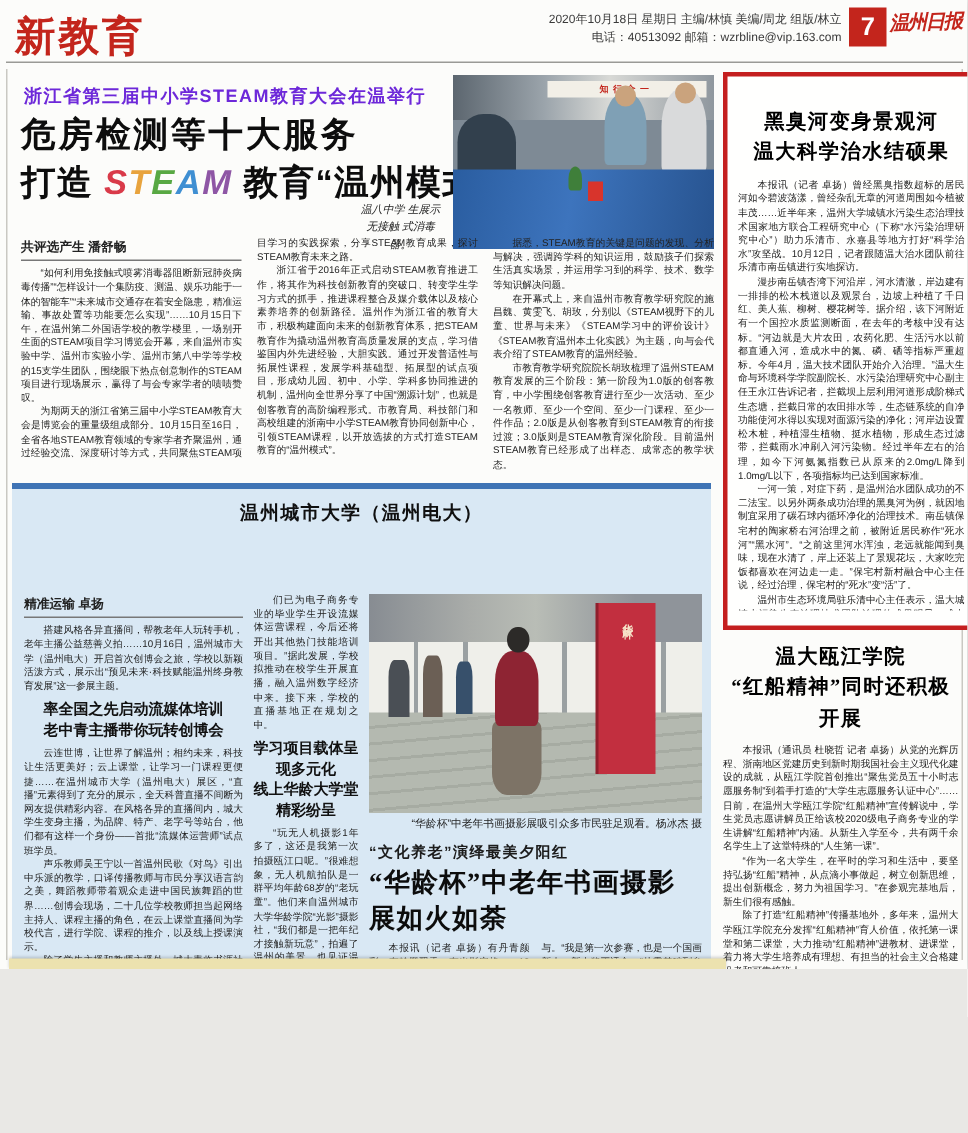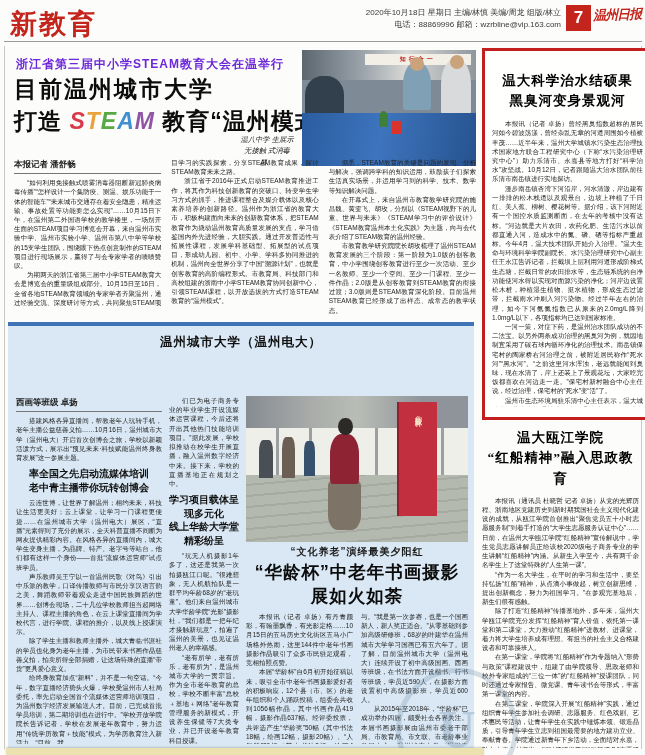--- a/index.html
+++ b/index.html
@@ -1,16 +1,16 @@
 <!DOCTYPE html>
 <html><head>
 <meta charset="utf-8">
 <style>
   html,body{margin:0;padding:0;background:#e9e8e5;font-family:"Liberation Sans",sans-serif;}
-  .page{position:relative;width:645px;height:755px;margin:0 auto;background:#fcfcfa;
+  .page{position:relative;width:645px;height:646px;margin:0 auto;background:#fcfcfa;
         box-shadow:0 0 6px rgba(0,0,0,.35);overflow:hidden;color:#1c1c1c;}
   .frame{position:absolute;left:4px;right:3px;top:46px;bottom:6px;
          border-left:1px solid #c9c8c2;border-right:1px solid #c9c8c2;pointer-events:none;}
   
   .section-title{position:absolute;left:10px;top:6px;font-size:27px;font-weight:bold;
                  color:#c3251c;letter-spacing:2px;}
   .hdr-right{position:absolute;right:84px;top:7px;text-align:right;font-size:8px;
              line-height:1.55;color:#3a3a3a;}
   .page-num{position:absolute;right:54px;top:5px;width:25px;height:26px;background:#c3251c;
             color:#fff;font-weight:bold;font-size:17px;display:flex;align-items:center;
@@ -85,23 +85,23 @@
                   writing-mode:vertical-rl;color:#f6e3c8;font-size:7px;font-weight:bold;
                   font-family:"Liberation Serif",serif;letter-spacing:2px;}
   .ex-woman-top{position:absolute;left:38%;top:26%;width:13%;height:34%;background:#8e2433;
                 border-radius:40% 40% 10% 10%;}
   .ex-woman-skirt{position:absolute;left:37%;top:58%;width:15%;height:34%;background:#7d7366;
                   border-radius:10% 10% 30% 30%;}
   .ex-woman-head{position:absolute;left:41.5%;top:15%;width:6.5%;height:12%;background:#2c2a28;
                  border-radius:50%;}
   .ex-fig{position:absolute;background:#4a4f55;border-radius:30% 30% 0 0;}
   .exhib-caption{font-size:7.2px;text-align:right;margin:2px 0 4px;color:#1e1e1e;}
-  .sub-kicker{text-align:center;font-size:10px;font-weight:bold;letter-spacing:1px;margin:3px 0 1px;}
-  .sub-headline{text-align:center;font-size:17.5px;font-weight:bold;letter-spacing:1px;
-                font-family:Liberation Sans, sans-serif;margin-bottom:4px;color:#0c0c0c;}
+  .sub-kicker{text-align:left;font-size:10px;font-weight:bold;letter-spacing:1px;margin:3px 0 1px;}
+  .sub-headline{text-align:left;font-size:17.5px;font-weight:bold;letter-spacing:1px;
+                font-family:Liberation Serif, serif;margin-bottom:4px;color:#0c0c0c;}
   .sub-body{flex:1;column-count:2;column-gap:8px;overflow:hidden;}
   
   .oujiang{position:absolute;left:482px;top:420px;width:157px;height:328px;overflow:hidden;}
   .oj-title{text-align:center;font-family:"Liberation Serif",serif;font-weight:bold;
             font-size:13.5px;line-height:1.5;letter-spacing:1px;margin:8px 0 7px;color:#000;}
   .oj-body{height:268px;overflow:hidden;}
   
   .watermark{position:absolute;left:396px;top:668px;width:112px;height:112px;border-radius:50%;
              border:5px solid rgba(120,150,175,.30);color:rgba(120,150,175,.35);
              display:flex;align-items:center;justify-content:center;font-size:52px;
@@ -110,78 +110,78 @@
                 box-shadow:0 -1px 2px rgba(0,0,0,.18);}
 </style>
 </head>
 <body>
 
 <div class="page">
 
   <div class="section-title">新教育</div>
   <div class="hdr-right">
     <div>2020年10月18日 星期日 主编/林慎 美编/周龙 组版/林立</div>
-    <div>电话：88869996 邮箱：wzrbline@vip.163.com</div>
+    <div>电话：40513092 邮箱：wzrbline@vip.163.com</div>
   </div>
   <div class="page-num">7</div>
   <div class="masthead">温州日报</div>
   <div class="hdr-rule"></div>
   <div class="frame"></div>
 
   <div class="top-article">
     <div class="ta-kicker">浙江省第三届中小学STEAM教育大会在温举行</div>
-    <div class="ta-h1">目前温州城市大学</div>
+    <div class="ta-h1">危房检测等十大服务</div>
     <div class="ta-h2"><span>打造 </span><span class="steam-word"><span style="color: rgb(217, 58, 73);">S</span><span style="color: rgb(232, 163, 61);">T</span><span style="color: rgb(88, 168, 67);">E</span><span style="color: rgb(63, 143, 210);">A</span><span style="color: rgb(142, 86, 165);">M</span></span><span> 教育“温州模式”</span></div>
 
     <div class="ta-photo">
       <div class="sp-ceiling"></div>
       <div class="sp-banner">知行合一</div>
       <div class="sp-person" style="left:58%;top:10%;width:16%;height:42%;background:#7fa0b5;"></div>
       <div class="sp-head" style="left:62%;top:6%;width:8%;height:12%;"></div>
       <div class="sp-person" style="left:80%;top:8%;width:17%;height:48%;background:#d9dadb;"></div>
       <div class="sp-head" style="left:85%;top:4%;width:8%;height:12%;"></div>
       <div class="sp-person" style="left:2%;top:22%;width:22%;height:36%;background:#32404d;"></div>
       <div class="sp-table"></div>
       <div class="sp-plant"></div>
       <div class="sp-box"></div>
     </div>
     <div class="ta-caption">温八中学 生展示无接触 式消毒器。</div>
 
     <div class="ta-body smalltext">
-      <div class="byline">本报记者 潘舒畅</div>
+      <div class="byline">共评选产生 潘舒畅</div>
       <div class="paras">
           <p>“如何利用免接触式喷雾消毒器阻断新冠肺炎病毒传播”“怎样设计一个集防疫、测温、娱乐功能于一体的智能车”“未来城市交通存在着安全隐患，精准运输、事故处置等功能要怎么实现”……10月15日下午，在温州第二外国语学校的教学楼里，一场别开生面的STEAM项目学习博览会开幕，来自温州市实验中学、温州市实验小学、温州市第八中学等学校的15支学生团队，围绕眼下热点创意制作的STEAM项目进行现场展示，赢得了与会专家学者的啧啧赞叹。</p>
           <p>为期两天的浙江省第三届中小学STEAM教育大会是博览会的重量级组成部分。10月15日至16日，全省各地STEAM教育领域的专家学者齐聚温州，通过经验交流、深度研讨等方式，共同聚焦STEAM项目学习的实践探索，分享STEAM教育成果，探讨STEAM教育未来之路。</p>
           <p>浙江省于2016年正式启动STEAM教育推进工作，将其作为科技创新教育的突破口、转变学生学习方式的抓手，推进课程整合及媒介载体以及核心素养培养的创新路径。温州作为浙江省的教育大市，积极构建面向未来的创新教育体系，把STEAM教育作为撬动温州教育高质量发展的支点，学习借鉴国内外先进经验，大胆实践。通过开发普适性与拓展性课程，发展学科基础型、拓展型的试点项目，形成幼儿园、初中、小学、学科多协同推进的机制，温州向全世界分享了中国“溯源计划”，也就是创客教育的高阶编程形式。市教育局、科技部门和高校组建的浙南中小学STEAM教育协同创新中心，引领STEAM课程，以开放选拔的方式打造STEAM教育的“温州模式”。</p>
           <p>据悉，STEAM教育的关键是问题的发现、分析与解决，强调跨学科的知识运用，鼓励孩子们探索生活真实场景，并运用学习到的科学、技术、数学等知识解决问题。</p>
           <p>在开幕式上，来自温州市教育教学研究院的施昌魏、黄雯飞、胡玫，分别以《STEAM视野下的儿童、世界与未来》《STEAM学习中的评价设计》《STEAM教育温州本土化实践》为主题，向与会代表介绍了STEAM教育的温州经验。</p>
           <p>市教育教学研究院院长胡玫梳理了温州STEAM教育发展的三个阶段：第一阶段为1.0版的创客教育，中小学围绕创客教育进行至少一次活动、至少一名教师、至少一个空间、至少一门课程、至少一件作品；2.0版是从创客教育到STEAM教育的衔接过渡；3.0版则是STEAM教育深化阶段。目前温州STEAM教育已经形成了出样态、成常态的教学状态。</p>
         </div>
     </div>
   </div>
 
   <div class="red-box">
     <div class="rb-title">
+      <div>黑臭河变身景观河</div>
       <div>温大科学治水结硕果</div>
-      <div>黑臭河变身景观河</div>
     </div>
     <div class="rb-body smalltext paras">
         <p>本报讯（记者 卓扬）曾经黑臭指数超标的居民河如今碧波荡漾，曾经杂乱无章的河道周围如今植被丰茂……近半年来，温州大学城镇水污染生态治理技术国家地方联合工程研究中心（下称“水污染治理研究中心”）助力乐清市、永嘉县等地方打好“科学治水”攻坚战。10月12日，记者跟随温大治水团队前往乐清市南岳镇进行实地探访。</p>
         <p>漫步南岳镇杏湾下河沿岸，河水清澈，岸边建有一排排的松木栈道以及观景台，边坡上种植了千日红、美人蕉、柳树、樱花树等。据介绍，该下河附近有一个国控水质监测断面，在去年的考核中没有达标。“河边就是大片农田，农药化肥、生活污水以前都直通入河，造成水中的氮、磷、硒等指标严重超标。今年4月，温大技术团队开始介入治理。”温大生命与环境科学学院副院长、水污染治理研究中心副主任王永江告诉记者，拦截坝上层利用河道形成阶梯式生态塘，拦截日常的农田排水等，生态链系统的自净功能使河水得以实现对面源污染的净化；河岸边设置松木桩，种植湿生植物、挺水植物，形成生态过滤带，拦截雨水冲刷入河污染物。经过半年左右的治理，如今下河氨氮指数已从原来的2.0mg/L降到1.0mg/L以下，各项指标均已达到国家标准。</p>
         <p>一河一策，对症下药，是温州治水团队成功的不二法宝。以另外两条成功治理的黑臭河为例，就因地制宜采用了碳石球内循环净化的治理技术。南岳镇保宅村的陶家桥右河治理之前，被附近居民称作“死水河”“黑水河”。“之前这里河水浑浊，老远就能闻到臭味，现在水清了，岸上还装上了景观花坛，大家吃完饭都喜欢在河边走一走。”保宅村新村融合中心主任说，经过治理，保宅村的“死水”变“活”了。</p>
         <p>温州市生态环境局驻乐清中心主任表示，温大城镇水污染生态治理技术团队治理的成果明显，成本低、效果好、可复制推广。温州大学校长、水污染治理研究中心主任赵敏表示，该校治水团队有近50名成员，其中大部分具有博士学位，蓝藻水华物理磁捕处理技术、分散式污水就地处理等多项技术成果已走出温州，在南太湖、杭州西湖等水域的治理中也有广泛应用。</p>
       </div>
   </div>
 
   <div class="blue-panel">
     <div class="bp-kicker">温州城市大学（温州电大）</div>
     <div class="bp-cols">
 
       <div class="bp-col1 smalltext">
-        <div class="byline">西画等班级 卓扬</div>
+        <div class="byline">精准运输 卓扬</div>
         <div class="paras">
             <p>搭建风格各异直播间，帮教老年人玩转手机，老年主播公益慈善义拍……10月16日，温州城市大学（温州电大）开启首次创博会之旅，学校以新颖活泼方式，展示出“预见未来·科技赋能温州终身教育发展”这一参展主题。</p>
           </div>
         <div class="colhead">
           <span>率全国之先启动流媒体培训</span><br>
           <span>老中青主播带你玩转创博会</span>
         </div>
         <div class="paras">
             <p>云连世博，让世界了解温州；相约未来，科技让生活更美好；云上课堂，让学习一门课程更便捷……在温州城市大学（温州电大）展区，“直播”元素得到了充分的展示，全天科普直播不间断为网友提供精彩内容。在风格各异的直播间内，城大学生变身主播，为品牌、特产、老字号等站台，他们都有这样一个身份——首批“流媒体运营师”试点班学员。</p>
             <p>声乐教师吴王宁以一首温州民歌《对鸟》引出中乐派的教学，口译传播教师与市民分享汉语言韵之美，舞蹈教师带着观众走进中国民族舞蹈的世界……创博会现场，二十几位学校教师担当起网络主持人、课程主播的角色，在云上课堂直播间为学校代言，进行学院、课程的推介，以及线上授课演示。</p>
@@ -213,36 +213,37 @@
           <div class="ex-fig" style="left:6%;top:30%;width:6%;height:26%;"></div>
           <div class="ex-fig" style="left:16%;top:28%;width:6%;height:28%;background:#6b5f55;"></div>
           <div class="ex-fig" style="left:26%;top:31%;width:5%;height:24%;background:#37506b;"></div>
           <div class="ex-pillar">
               <span>华龄杯</span>
             </div>
           <div class="ex-woman-skirt"></div>
           <div class="ex-woman-top"></div>
           <div class="ex-woman-head"></div>
         </div>
+        <div class="exhib-caption">“华龄杯”中老年书画摄影展吸引众多市民驻足观看。杨冰杰 摄</div>
         <div class="sub-kicker">“文化养老”演绎最美夕阳红</div>
         <div class="sub-headline">“华龄杯”中老年书画摄影展如火如荼</div>
         <div class="sub-body smalltext paras">
             <p>本报讯（记者 卓扬）有丹青颜彩，有翰墨飘香，有光影定格……10月15日的五马历史文化街区五马小广场格外热闹，这里144件中老年书画摄影作品吸引了众多市民驻足观看，竞相拍照点赞。</p>
             <p>本届“华龄杯”自6月初开始征稿以来，吸引全市中老年书画摄影爱好者的积极响应，12个县（市、区）的老年组织和个人踊跃投稿，组委会共收到1056幅作品，其中书画作品419幅，摄影作品637幅。经评委投票，共评选产生“华龄奖”50幅（其中书法18幅，绘画12幅，摄影20幅）、“人气奖”20幅（其中书法8幅，绘画4幅，摄影8幅）、“入围奖”141幅（其中书画类84幅，摄影类57幅）。</p>
             <p>与往届不同，本届“华龄杯”设立“新人奖”，吸引更多中老年朋友参与。“我是第一次参赛，也是一个国画新人，新人奖正适合。”从零基础到参加高级研修班，68岁的叶建华在温州城市大学学习国画已有五六年了。据了解，目前温州城市大学（温州电大）连续开设了初中高级国画、西画等班级，在书法方面开设楷书、行书等班级，学员近590人，在摄影方面设置初中高级摄影班，学员近600人。</p>
             <p>从2015年至2018年，“华龄杯”已成功举办四届，颇受社会各界关注。本届书画摄影展由温州市委老干部局、市教育局、市文联、市老龄事业发展中心、温州城市大学（温州电大）联合主办。今年部分获奖作品还将巡回展出，送文化进基层，让更多群众享受“文化养老”成果。</p>
           </div>
       </div>
     </div>
   </div>
 
   <div class="oujiang">
     <div class="oj-title">
       <div>温大瓯江学院</div>
-      <div>“红船精神”融入思政教育</div>
+      <div>“红船精神”同时还积极开展</div>
     </div>
     <div class="oj-body smalltext paras">
         <p>本报讯（通讯员 杜晓哲 记者 卓扬）从党的光辉历程、浙南地区党建历史到新时期我国社会主义现代化建设的成就，从瓯江学院首创推出“聚焦党员五十小时志愿服务制”到着手打造的“大学生志愿服务认证中心”……日前，在温州大学瓯江学院“红船精神”宣传解说中，学生党员志愿讲解员正给该校2020级电子商务专业的学生讲解“红船精神”内涵。从新生入学至今，共有两千余名学生上了这堂特殊的“人生第一课”。</p>
         <p>“作为一名大学生，在平时的学习和生活中，要坚持弘扬“红船”精神，从点滴小事做起，树立创新思维，提出创新概念，努力为祖国学习。”在参观完基地后，新生们很有感触。</p>
         <p>除了打造“红船精神”传播基地外，多年来，温州大学瓯江学院充分发挥“红船精神”育人价值，依托第一课堂和第二课堂，大力推动“红船精神”进教材、进课堂，着力将大学生培养成有理想、有担当的社会主义合格建设者和可靠接班人。</p>
         <p>在第一课堂，学院将“红船精神”作为专题纳入“形势与政策”课程建设中，组建了由学院领导、思政老师和校外专家组成的“三位一体”的“红船精神”授课团队，同时还通过专家报告、微党课、青年读书会等形式，丰富第一课堂的内容。</p>
         <p>在第二课堂，学院深入开展“红船精神”实践，通过组织青年学生参加社会调研、志愿服务、红色戏剧、艺术惠民等活动，让青年学生在实践中锤炼本领、锻造品质，引导青年学生立志到祖国最需要的地方建功立业、奉献青春。学院通过新青年下乡活动，全面结对永嘉，助力永嘉乡村振兴。同时还积极开展“红船服务”志愿服务，如大学生移动超市、小家电维修、危房检测等十大服务，惠及20多万人次，期中开展活动400余次，服务近2.4万人次。</p>
       </div>
   </div>
 

